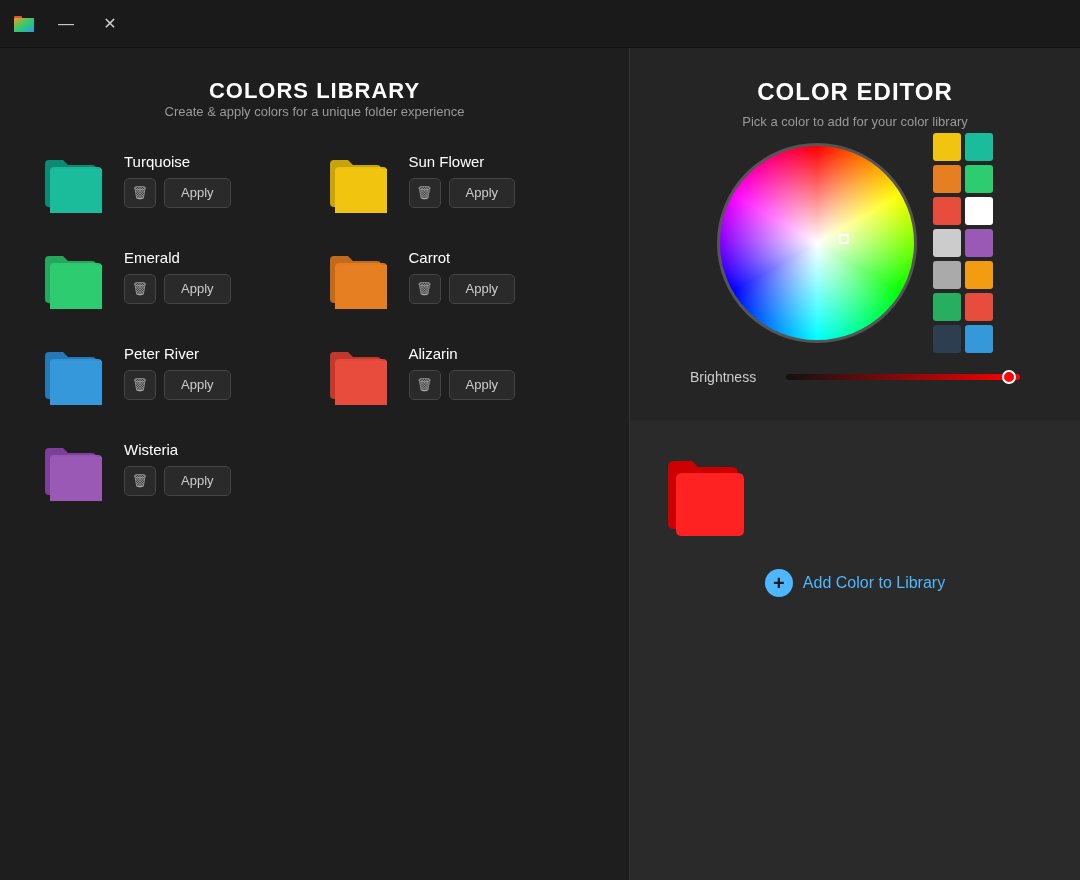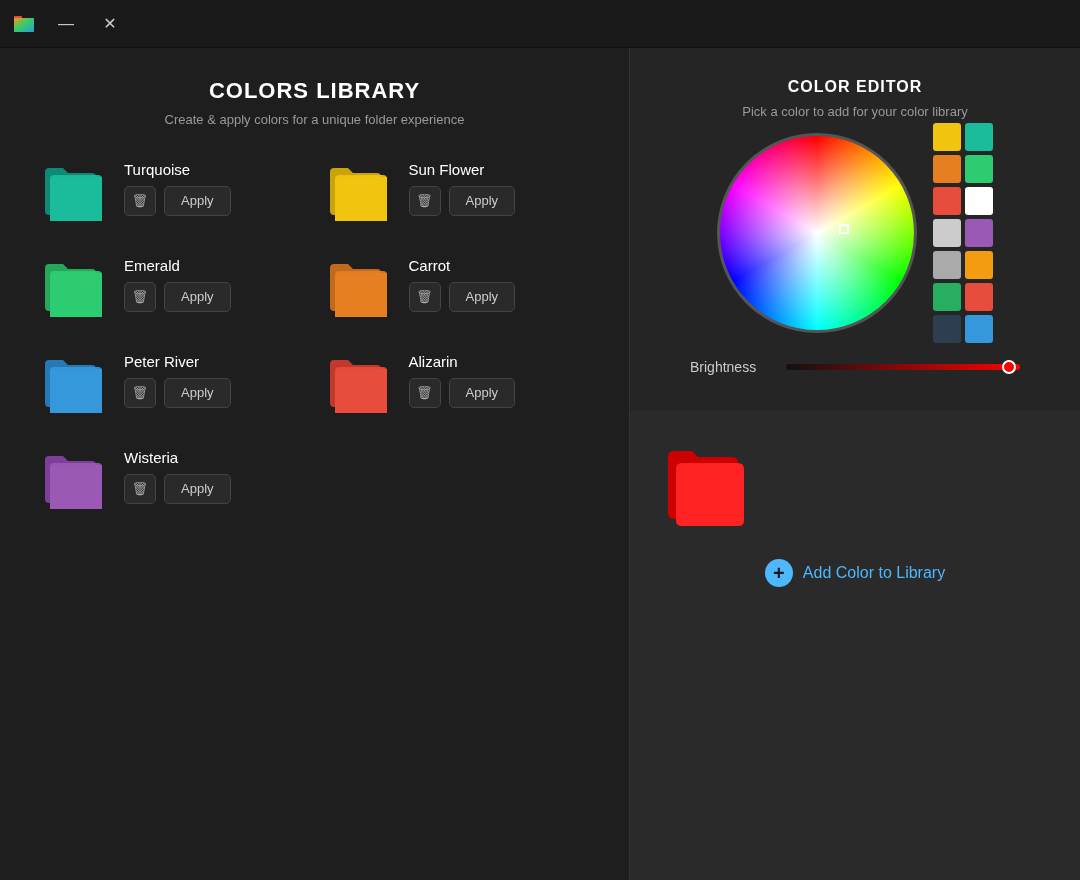--- a/index.html
+++ b/index.html
@@ -58,21 +58,21 @@
       width: 630px;
       padding: 30px 40px;
       border-right: 1px solid #333;
       overflow-y: auto;
     }
     .panel-title {
       text-align: center;
       font-size: 22px;
       font-weight: 700;
       letter-spacing: 1px;
-      margin-bottom: 8px;
+      margin-bottom: 0;
     }
     .panel-subtitle {
       text-align: center;
       font-size: 13px;
       color: #999;
       margin-bottom: 18px;
     }
 
     
     .color-grid {
@@ -139,21 +139,21 @@
       flex: 1;
       background: #252525;
       display: flex;
       flex-direction: column;
     }
     .right-top {
       padding: 30px 30px 20px;
     }
     .right-title {
       text-align: center;
-      font-size: 16px;
+      font-size: 24px;
       font-weight: 700;
       letter-spacing: 1px;
       margin-bottom: 8px;
     }
     .right-subtitle {
       text-align: center;
       font-size: 13px;
       color: #999;
       margin-bottom: 4px;
     }

